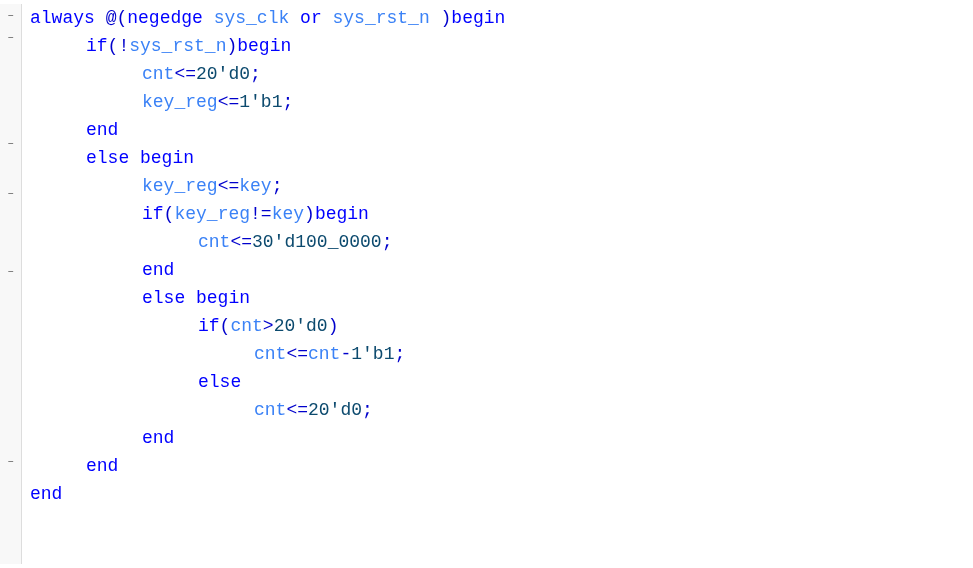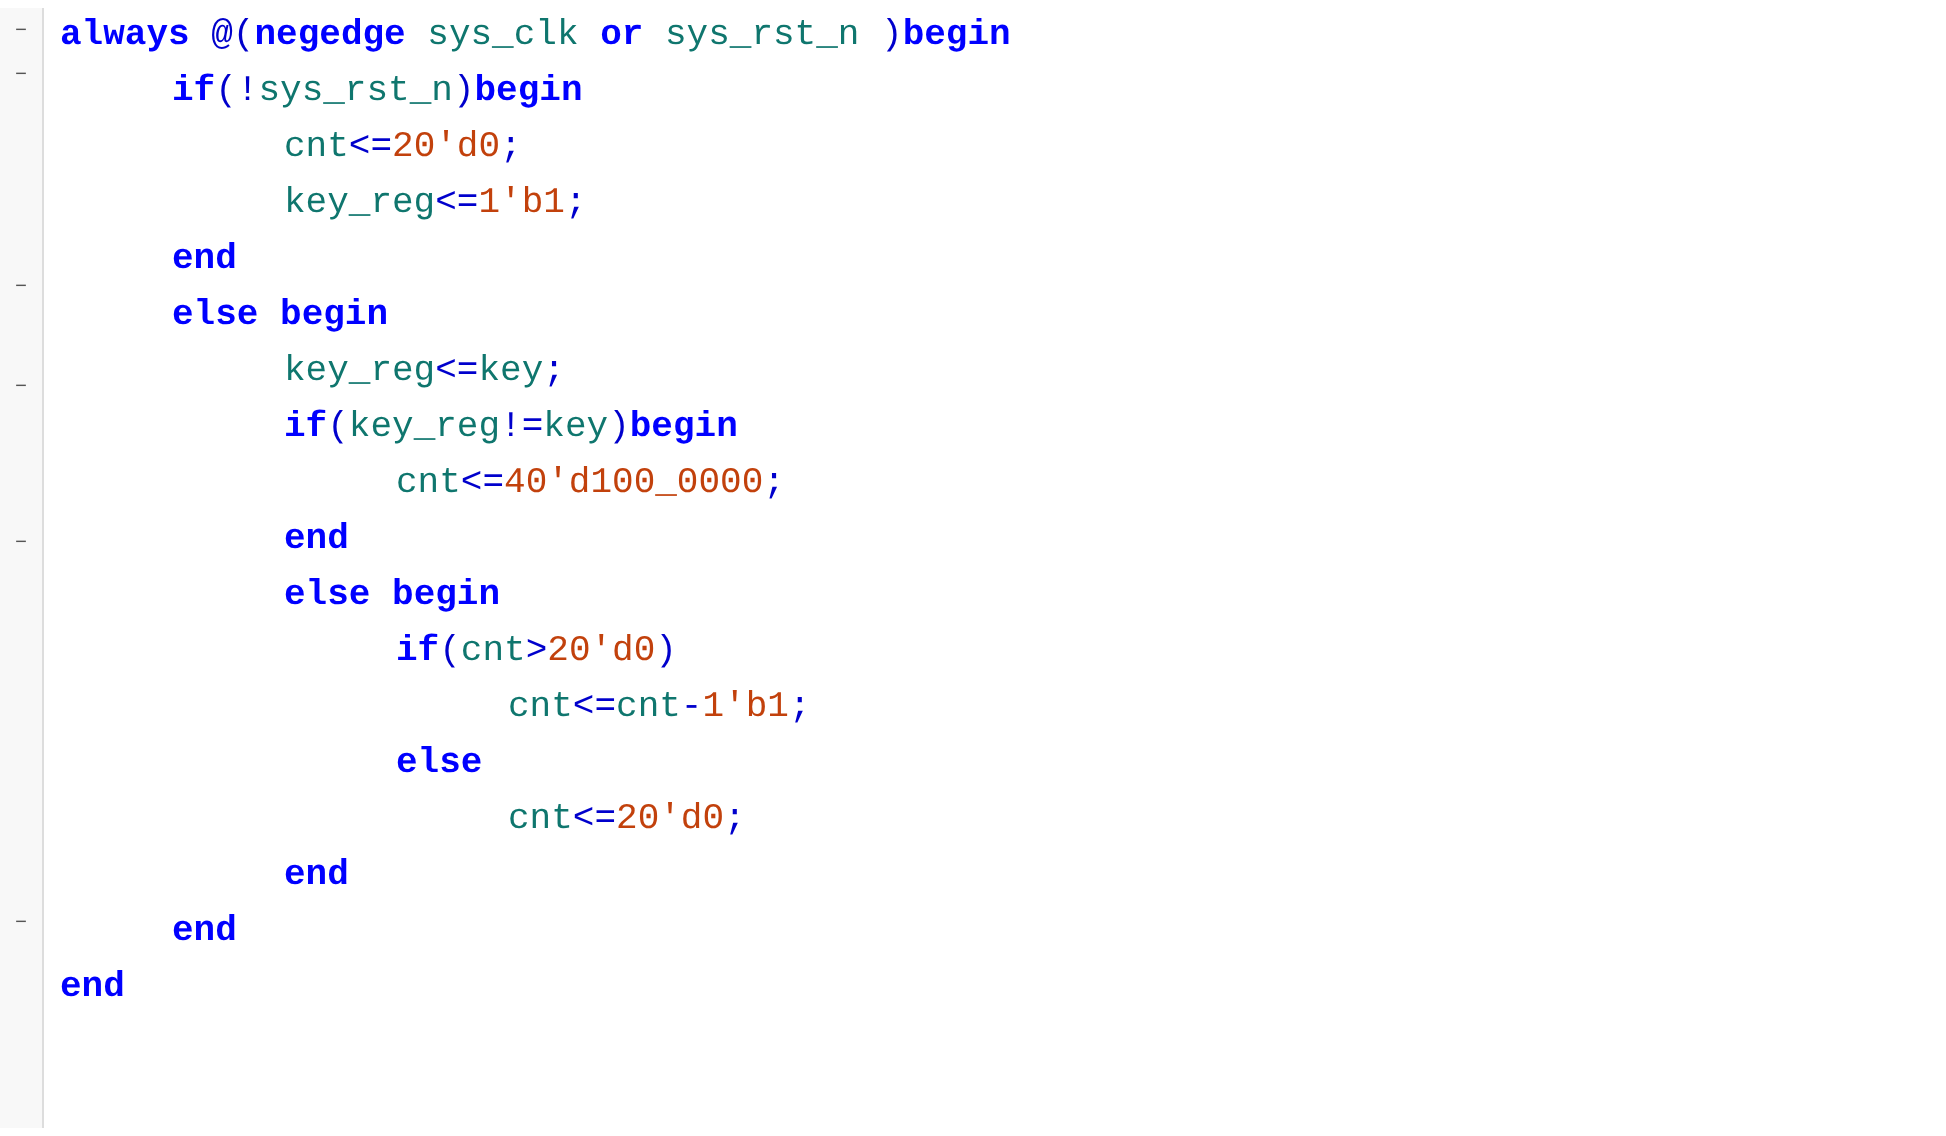--- a/index.html
+++ b/index.html
@@ -52,24 +52,24 @@
       display: flex;
       flex-direction: column;
     }
     .line {
       white-space: pre;
       height: 28px;
       line-height: 28px;
       display: flex;
       align-items: center;
     }
-    .kw { color: #0000ff; font-weight: bold; }
-    .num { color: #c2410c; }
+    .kw { color: #0000ff; font-weight: normal; }
+    .num { color: #0c4a6e; }
     .op { color: #0000cc; }
-    .ident { color: #0f766e; }
+    .ident { color: #3b82f6; }
   </style>
 </head>
 <body>
 
 <div class="code-container">
   <div class="gutter">
 
     <div class="gutter-icon collapsible">−</div>
 
     <div class="gutter-icon collapsible">−</div>
@@ -172,21 +172,21 @@
       <span class="op">!=</span>
       <span class="ident">key</span>
       <span class="op">)</span>
       <span class="kw">begin</span>
     </div>
 
     <div class="line">
       <span style="display:inline-block;width:168px;"></span>
       <span class="ident">cnt</span>
       <span class="op">&lt;=</span>
-      <span class="num">40'd100_0000</span>
+      <span class="num">30'd100_0000</span>
       <span class="op">;</span>
     </div>
 
     <div class="line">
       <span style="display:inline-block;width:112px;"></span>
       <span class="kw">end</span>
     </div>
 
     <div class="line">
       <span style="display:inline-block;width:112px;"></span>

